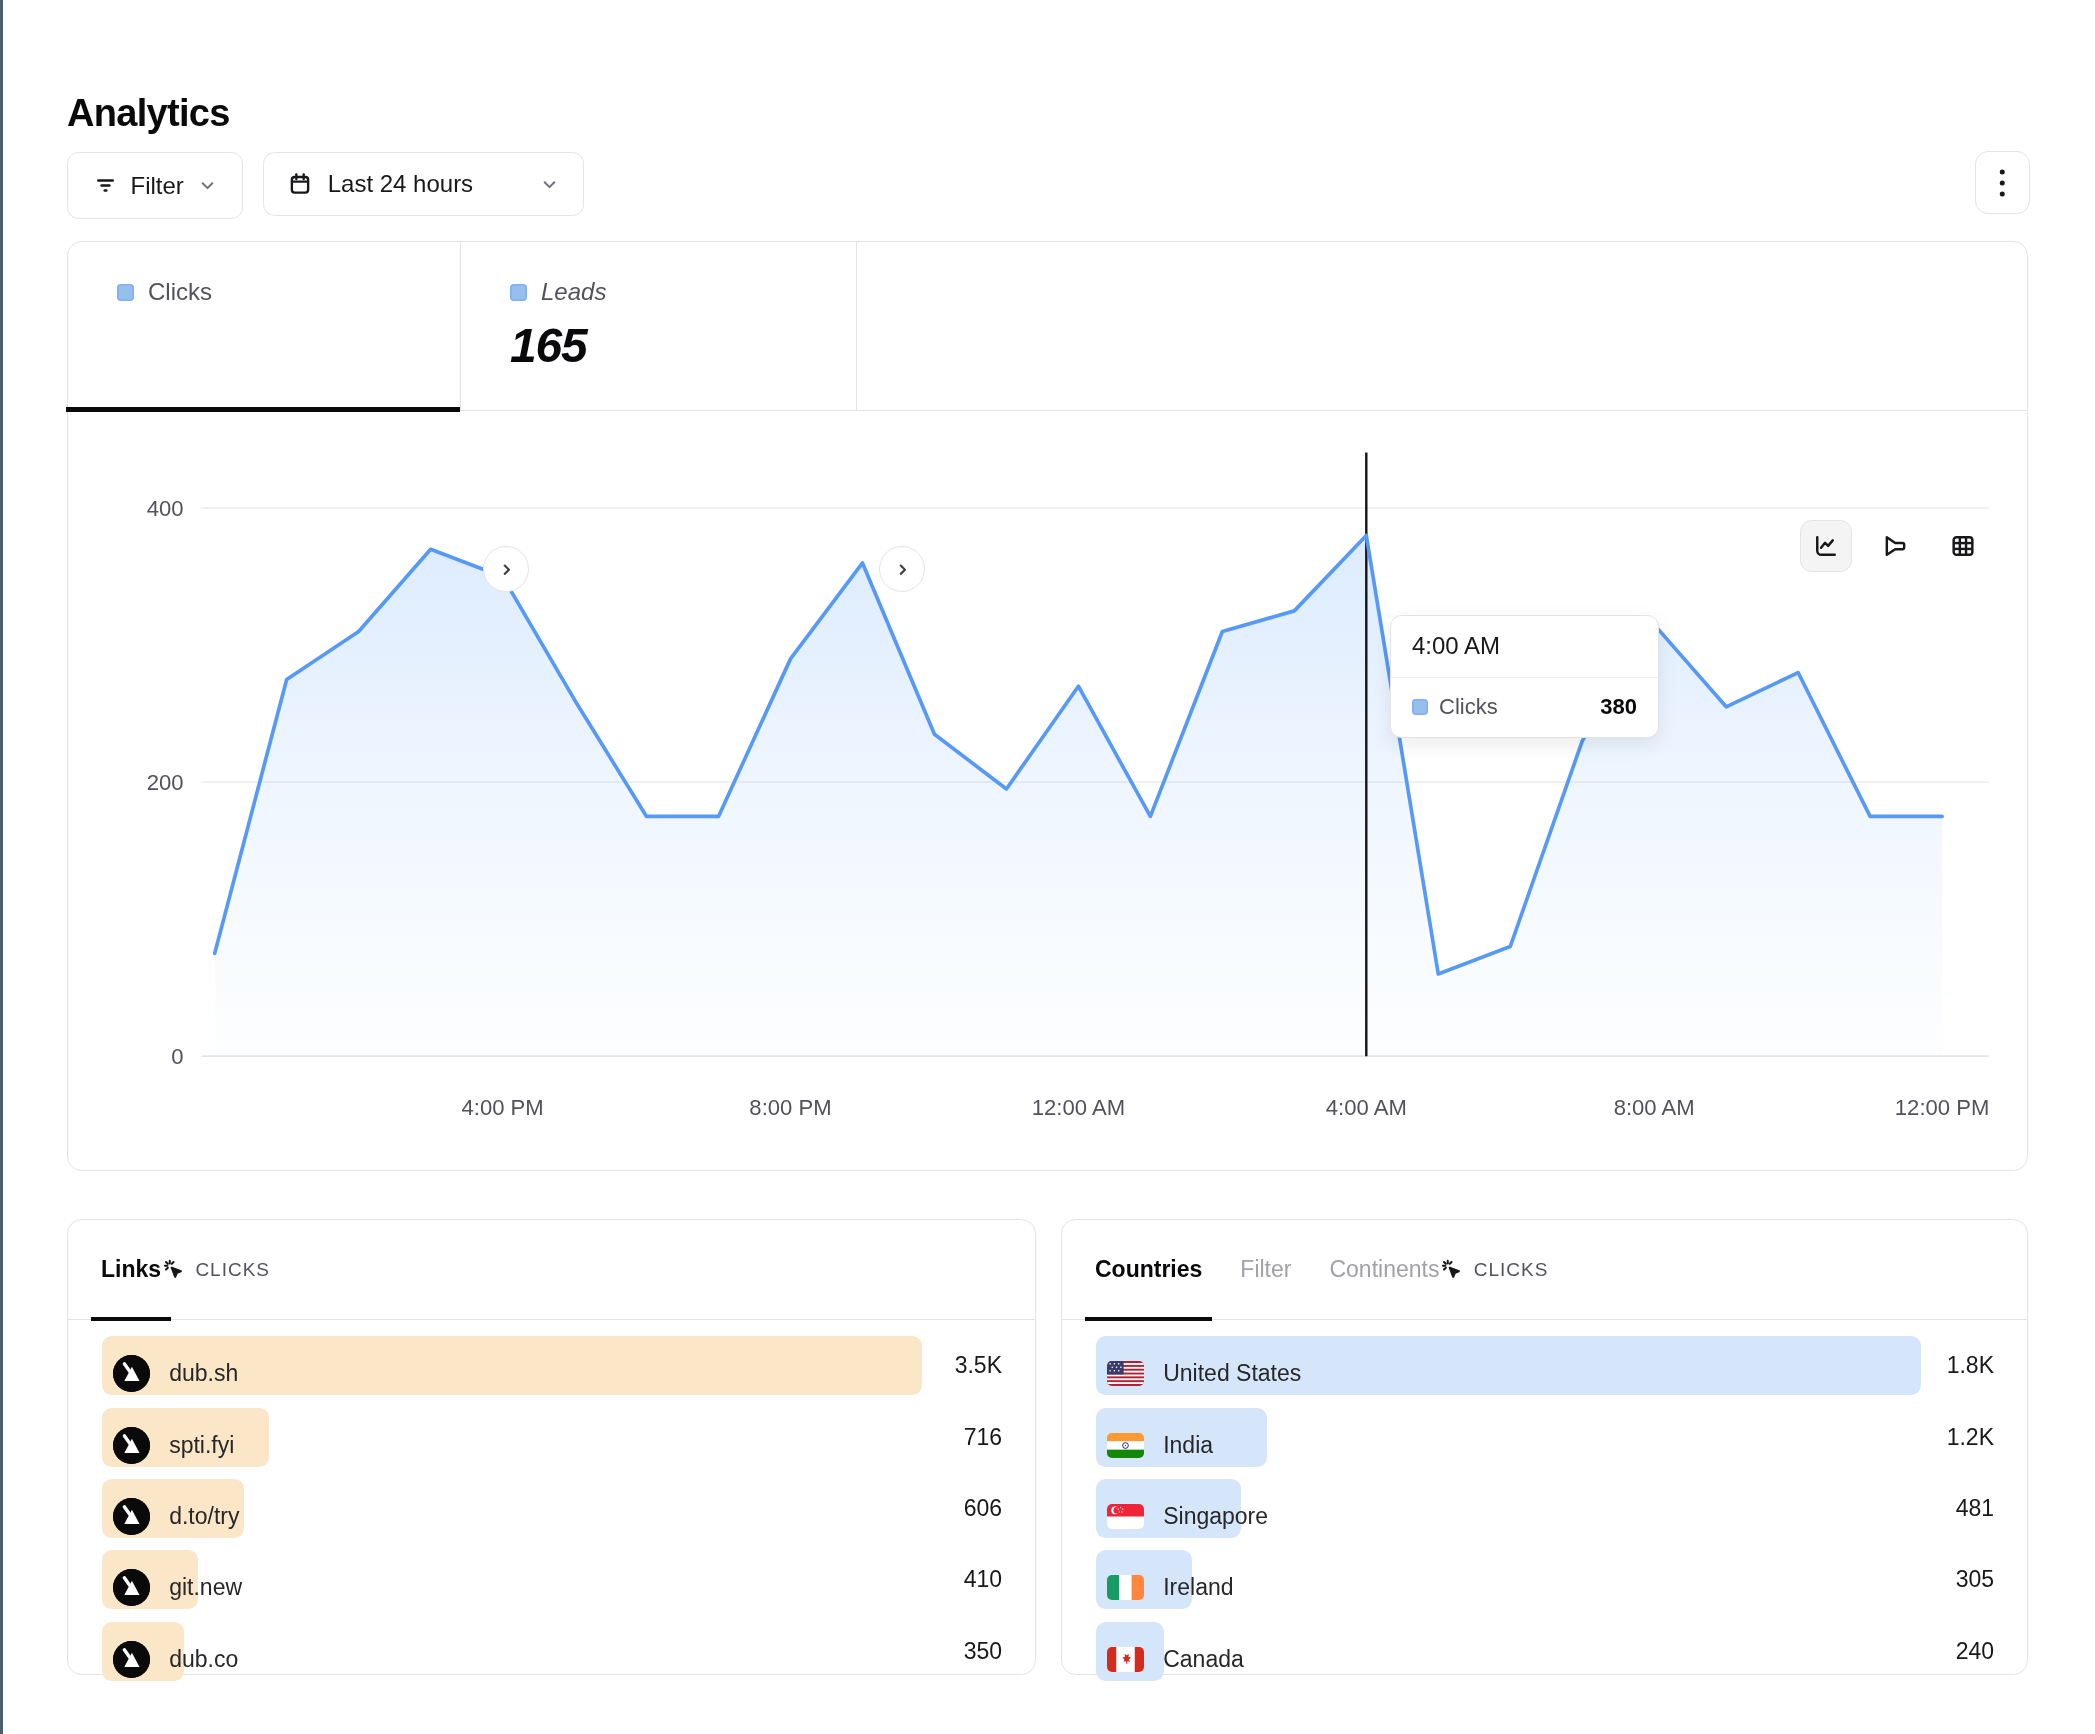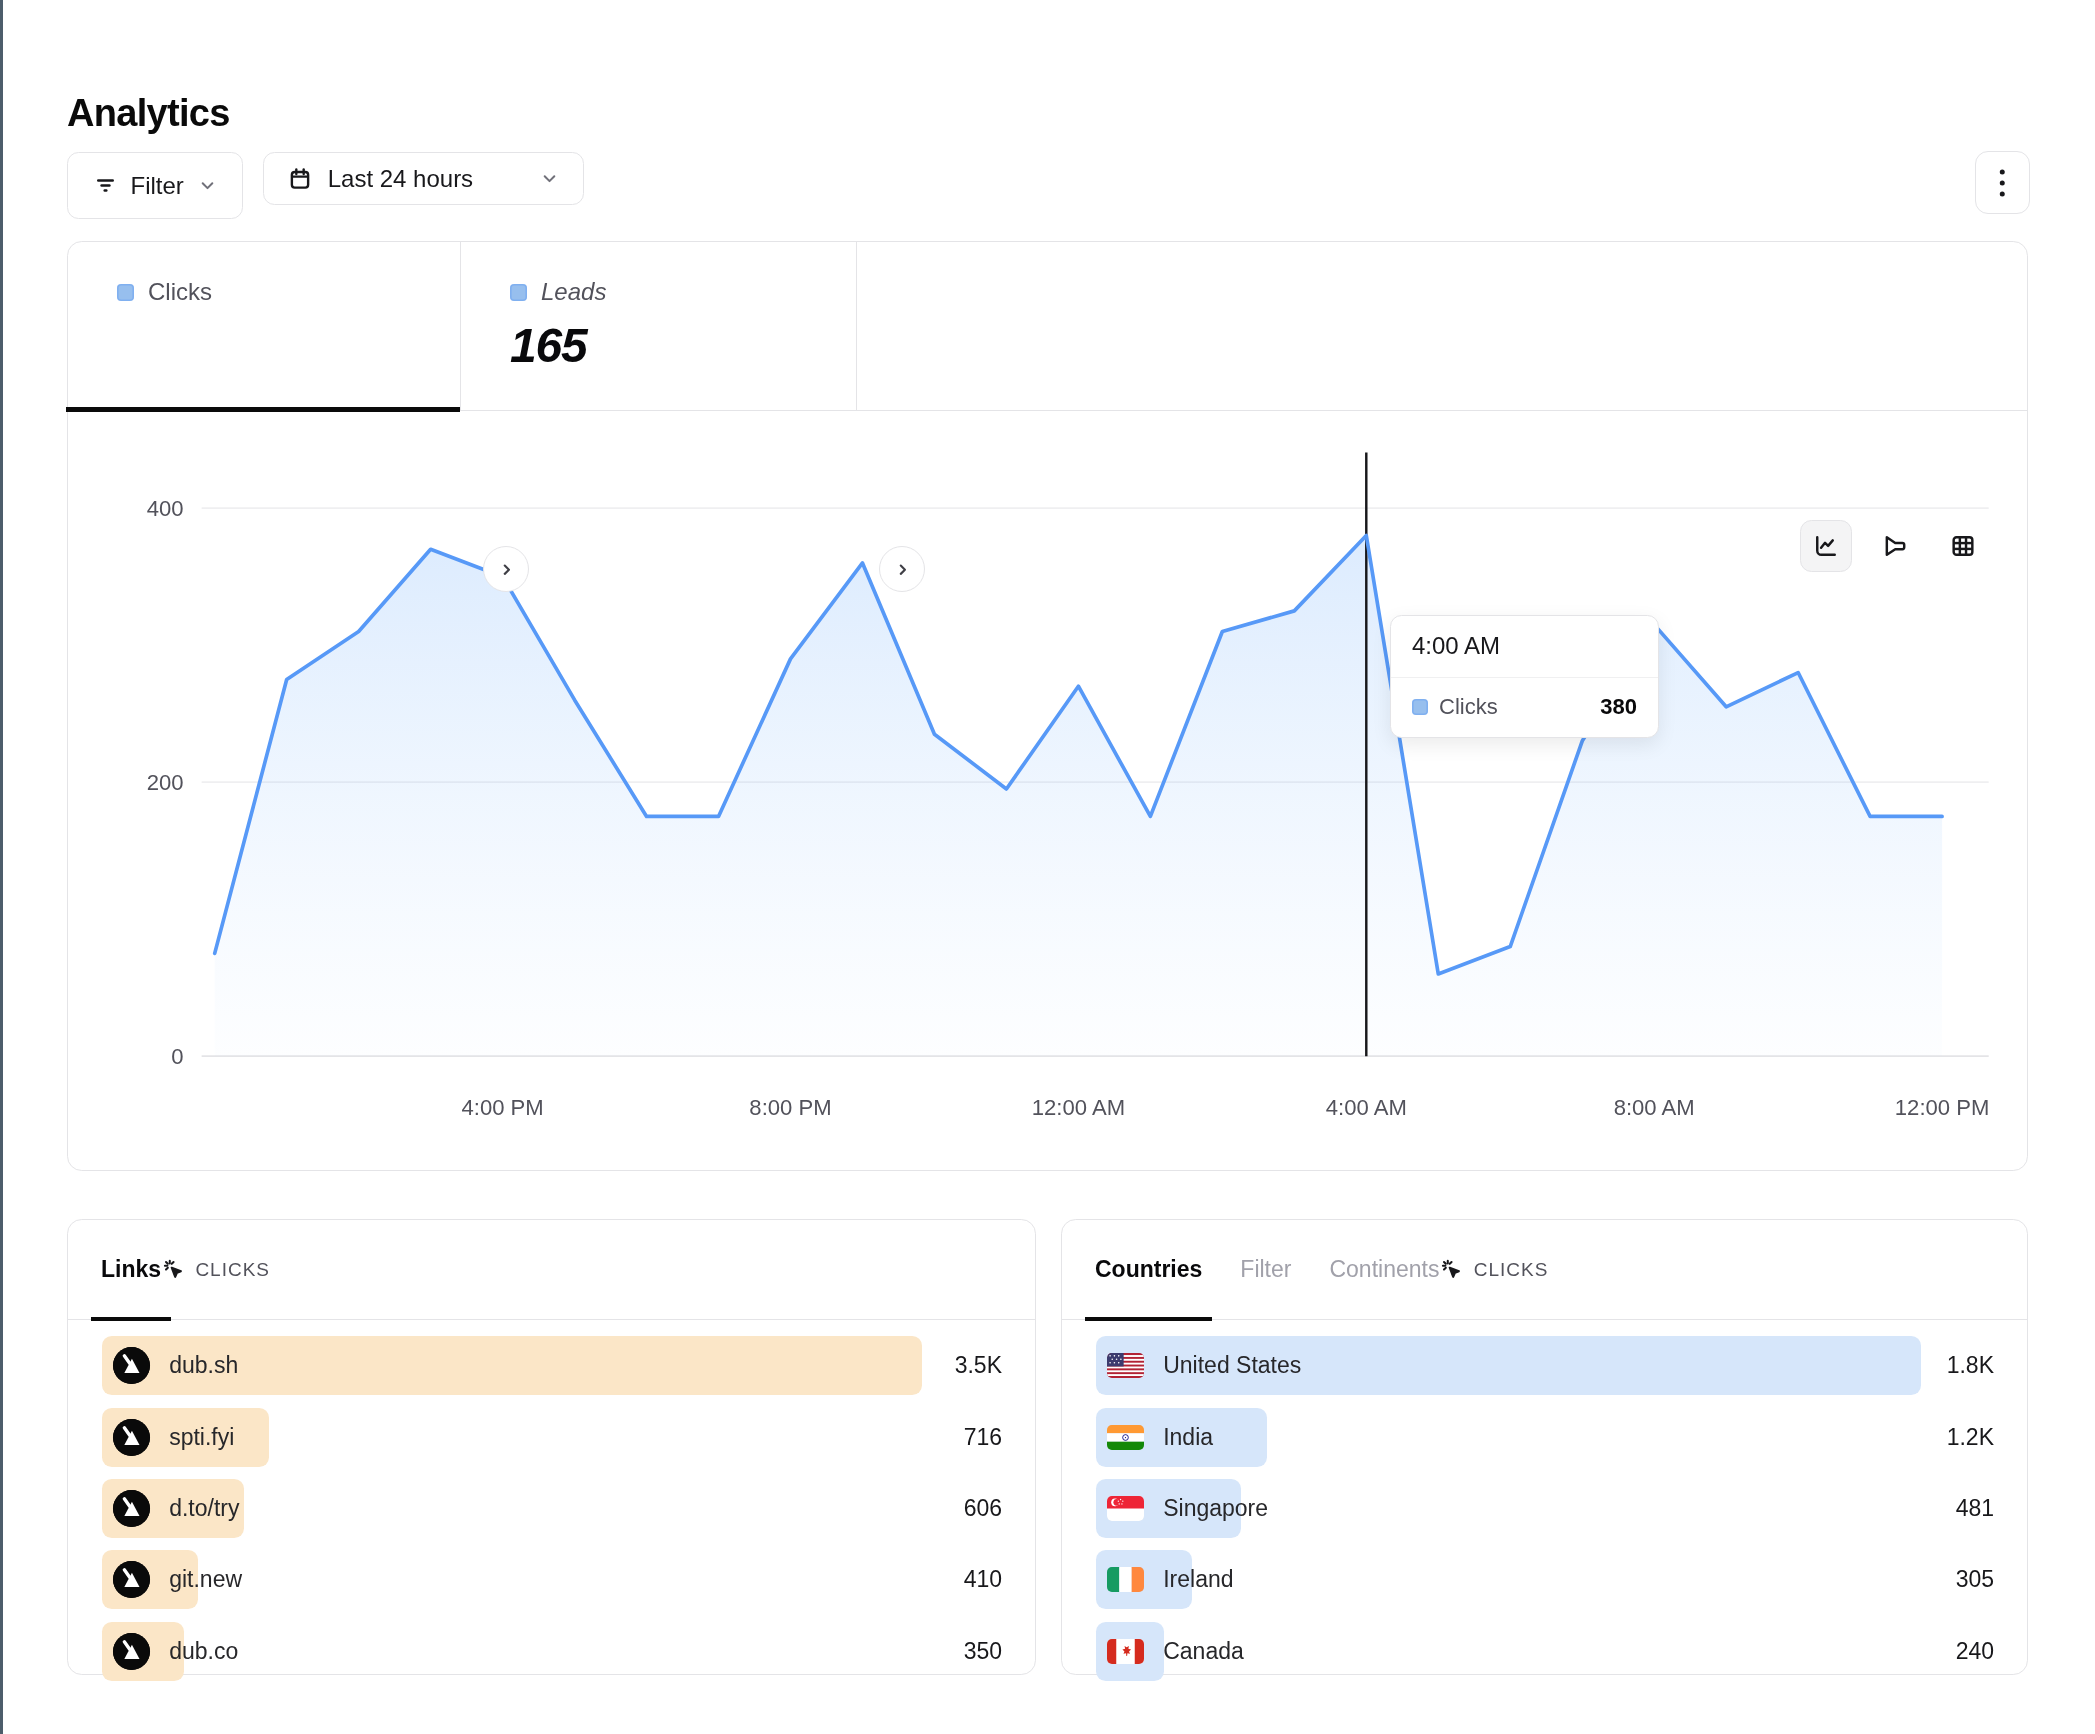--- a/index.html
+++ b/index.html
@@ -4,21 +4,21 @@
 <style>
   html,body{margin:0;padding:0;background:#fff;}
   body{font-family:"Liberation Sans","DejaVu Sans",sans-serif;color:#09090b;}
   #app{position:relative;width:2096px;height:1735px;background:#fff;overflow:hidden;}
   .edge-strip{position:absolute;left:0;top:0;width:2.5px;height:1735px;background:#4d5d6b;}
 
   
   .page-title{position:absolute;left:67px;top:67px;font-size:38px;font-weight:700;letter-spacing:-0.7px;color:#0a0a0a;}
   .btn{box-sizing:border-box;display:flex;align-items:center;background:#fff;border:1.6px solid #e4e4e7;border-radius:11.5px;cursor:pointer;}
   .filter-btn{position:absolute;left:67px;top:152px;height:67px;padding:0 24.5px;gap:13px;}
-  .date-btn{position:absolute;left:263px;top:152px;width:321px;height:53px;padding:0 23px;gap:14.7px;}
+  .date-btn{position:absolute;left:263px;top:152px;width:321px;height:64px;padding:0 23px;gap:14.7px;}
   .btn-label{font-size:24px;font-weight:500;color:#18181b;}
   .date-btn .btn-label{flex:1;text-align:left;}
   .dots-btn{position:absolute;left:1975px;top:151px;width:55px;height:63px;border-radius:13px;justify-content:center;}
   .icon{display:inline-flex;align-items:center;justify-content:center;color:#18181b;}
 
   
   .main-card{position:absolute;left:67px;top:241px;width:1961px;height:930px;border:1.6px solid #e4e4e7;border-radius:14.7px;box-sizing:border-box;background:#fff;}
   .stats-row{position:absolute;left:0;top:0;width:100%;height:169px;display:flex;border-bottom:1.6px solid #e4e4e7;box-sizing:border-box;}
   .stat-tab{position:relative;box-sizing:border-box;padding:36px 0 0 49px;cursor:pointer;}
   .stat-tab.s1{width:393px;border-right:1.6px solid #e4e4e7;}
@@ -58,21 +58,21 @@
   .metric-chip{display:flex;align-items:center;gap:9.8px;cursor:pointer;color:#52525b;}
   .metric-label{font-size:19px;font-weight:500;letter-spacing:1px;color:#52525b;}
   .rows{padding:16.4px 33px 0 34px;display:flex;flex-direction:column;gap:12.3px;}
   .row{position:relative;height:59px;cursor:pointer;}
   .bar-zone{position:absolute;left:0;top:0;height:59px;}
   .links .bar-zone{width:820px;}
   .countries .bar-zone{width:825px;}
   .bar{position:absolute;left:0;top:0;height:59px;border-radius:9.8px;}
   .links .bar{background:#fbe6c7;}
   .countries .bar{background:#d6e6fa;}
-  .row-content{position:absolute;left:10.6px;top:0;height:59px;display:flex;align-items:center;gap:19.6px;}
+  .row-content{position:absolute;left:10.6px;top:8px;height:59px;display:flex;align-items:center;gap:19.6px;}
   .row-label{font-size:23px;color:#27272a;}
   .row-value{position:absolute;right:0;top:0;height:59px;display:flex;align-items:center;font-size:23px;color:#18181b;}
   .avatar{width:37px;height:37px;border-radius:50%;background:#0a0a0a;display:flex;align-items:center;justify-content:center;}
   .flag{width:37px;height:25px;border-radius:4.9px;overflow:hidden;box-shadow:inset 0 0 0 0.8px rgba(0,0,0,.08);display:flex;}
   .flag svg{width:37px;height:25px;display:block;}
 </style>
 </head>
 <body>
 
 <div id="app">

